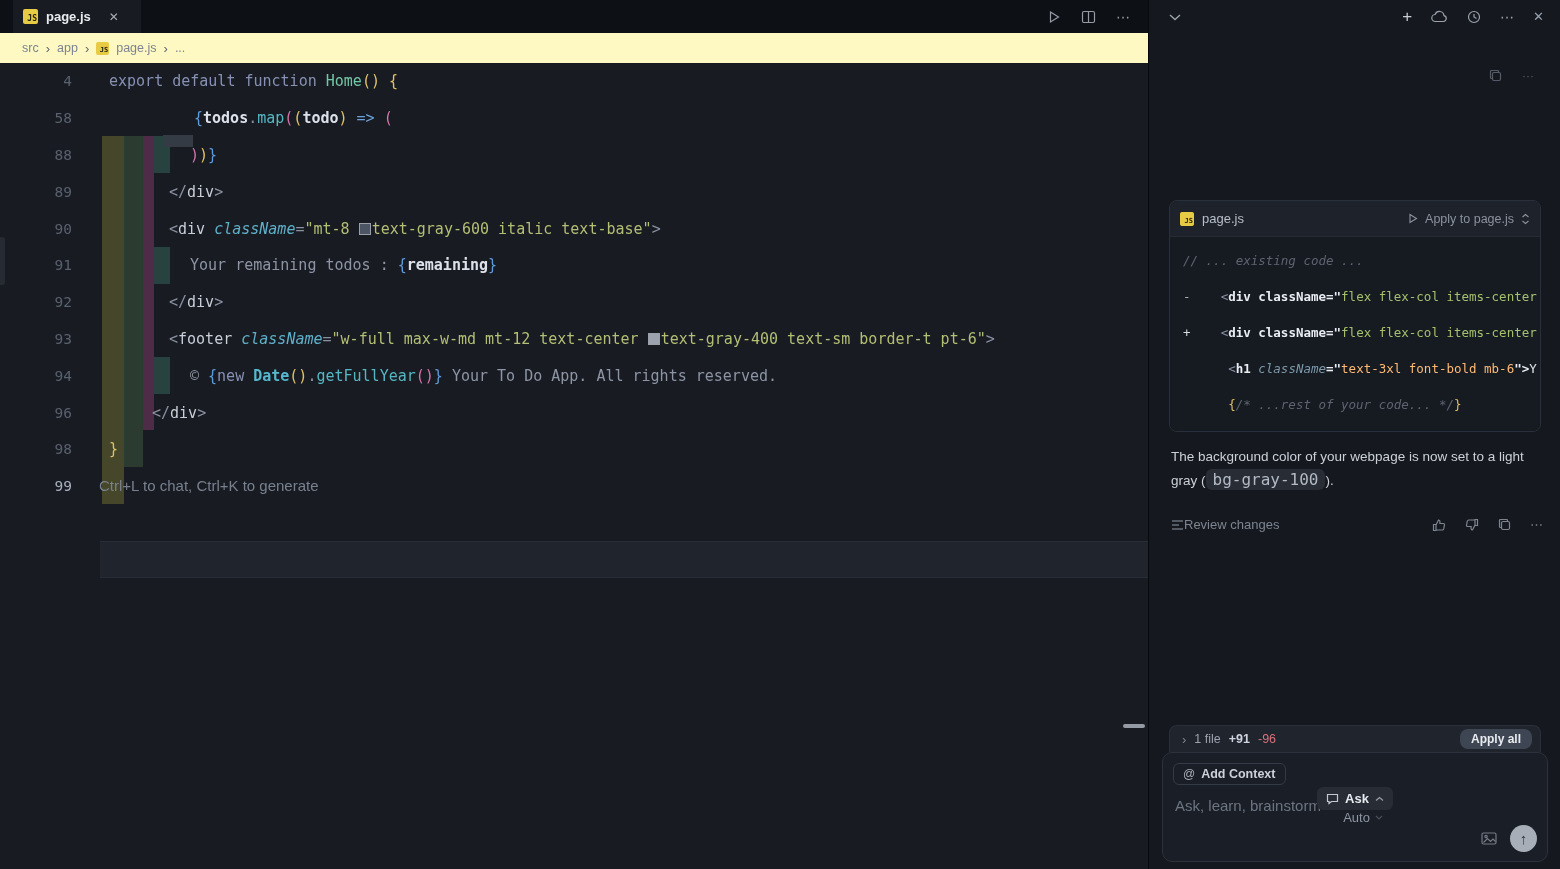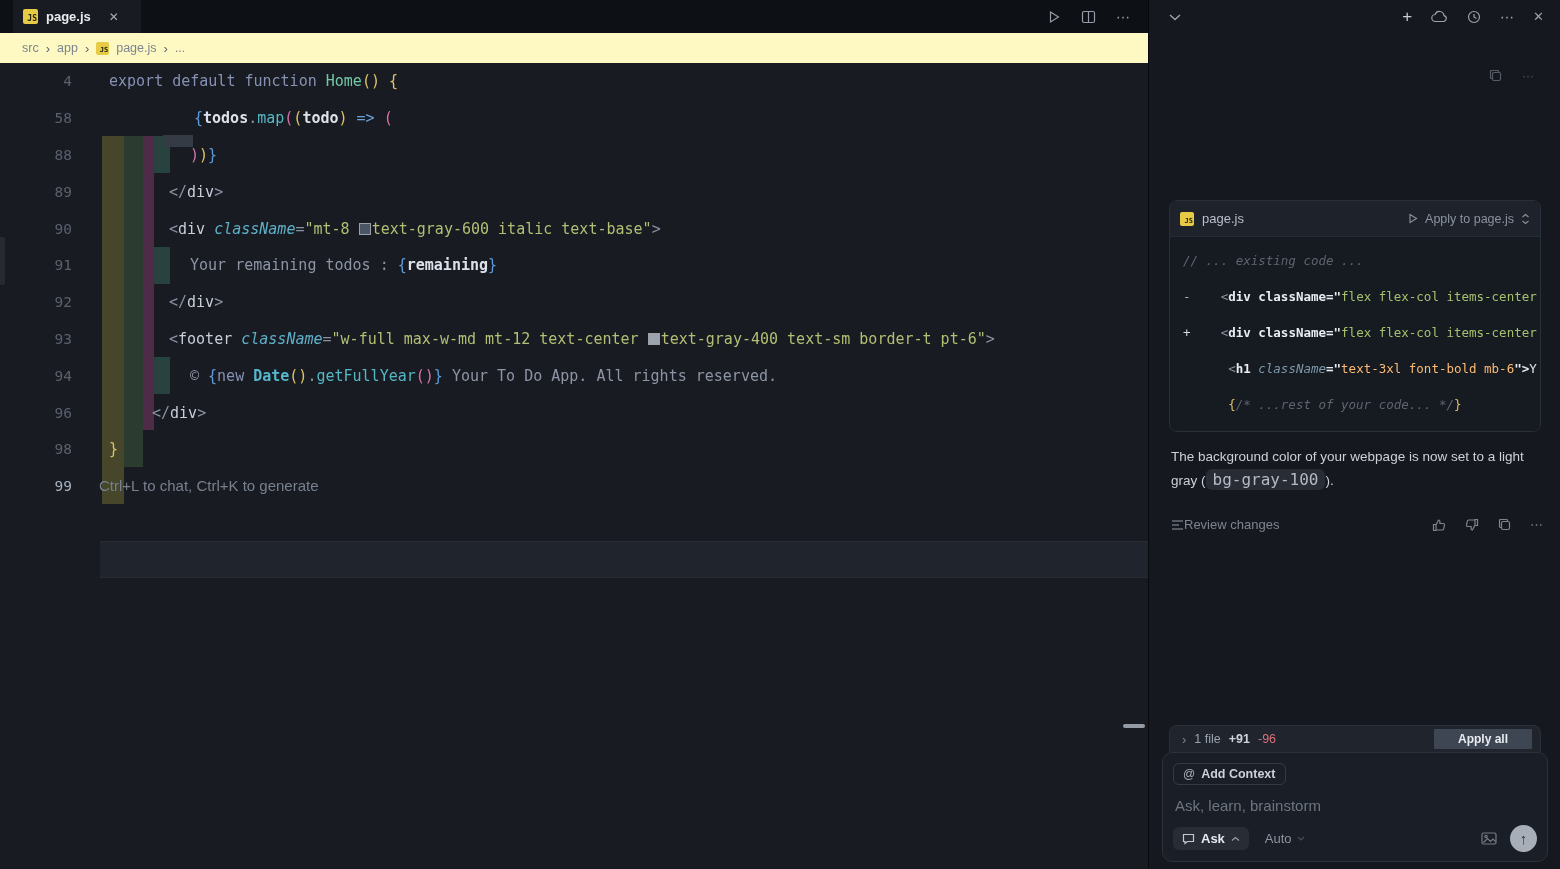--- a/index.html
+++ b/index.html
@@ -64,26 +64,26 @@
   .cb-body{background:#161a21;padding:6px 0 8px 0;}
   .cb-line{margin:0;padding-left:13px;height:36px;line-height:36px;font-family:"DejaVu Sans Mono",monospace;font-size:12.5px;white-space:pre;overflow:hidden;}
   .response{position:absolute;left:22px;top:412px;width:372px;font-size:13.5px;line-height:23px;color:#ccd1d9;}
   .inline-code{background:#272c35;border-radius:6px;padding:1px 7px;font-family:"DejaVu Sans Mono",monospace;font-size:16px;color:#b3bac4;}
   .review-row{position:absolute;left:22px;top:484px;width:372px;display:flex;align-items:center;gap:0;color:#7d8590;font-size:13px;}
   .review-icons{margin-left:auto;display:flex;align-items:center;gap:19px;}
   .dock{position:absolute;left:13px;bottom:7px;width:386px;}
   .files-bar{margin:0 7px;height:27px;background:#20242c;border:1px solid #2a303a;border-bottom:none;border-radius:8px 8px 0 0;display:flex;align-items:center;gap:8px;padding:0 8px 0 12px;font-size:12.5px;color:#9aa2ae;}
   .files-added{color:#cdd4de;font-weight:700;}
   .files-removed{color:#d8717c;}
-  .apply-all-btn{margin-left:auto;background:#3f4653;color:#e8ebef;font-size:12px;font-weight:700;padding:3px 24px;border-radius:1px;cursor:pointer;}
+  .apply-all-btn{margin-left:auto;background:#3f4653;color:#e8ebef;font-size:12px;font-weight:700;padding:3px 11px;border-radius:8px;cursor:pointer;}
   .input-box{position:relative;height:110px;background:#1a1e26;border:1px solid #2c313c;border-radius:10px;}
   .ctx-chip{position:absolute;left:10px;top:10px;display:flex;align-items:center;gap:6px;border:1px solid #343a46;border-radius:6px;padding:3px 9px;font-size:12.5px;font-weight:700;color:#ccd1d9;cursor:pointer;}
   .ctx-at{font-size:12px;color:#aab0ba;font-weight:400;}
   .input-placeholder{position:absolute;left:12px;top:44px;font-size:15px;color:#6d7582;}
-  .input-bottom{position:absolute;left:10px;right:10px;bottom:9px;display:flex;align-items:center;}
+  .input-bottom{position:absolute;left:10px;right:10px;bottom:9px;display:flex;align-items:center;flex-direction:column;}
   .ask-chip{display:flex;align-items:center;gap:6px;background:#272c35;border-radius:6px;padding:4px 9px;cursor:pointer;}
   .ask-label{font-size:13px;font-weight:700;color:#e6eaef;}
   .auto-chip{display:flex;align-items:center;gap:5px;margin-left:16px;color:#8d95a2;font-size:13px;cursor:pointer;}
   .input-right{margin-left:auto;display:flex;align-items:center;gap:13px;}
   .send-btn{width:27px;height:27px;border-radius:50%;background:#a7aeb8;color:#333a45;display:flex;align-items:center;justify-content:center;font-size:15px;font-weight:700;cursor:pointer;}
   svg{display:block;}
 </style>
 </head>
 <body>
 

